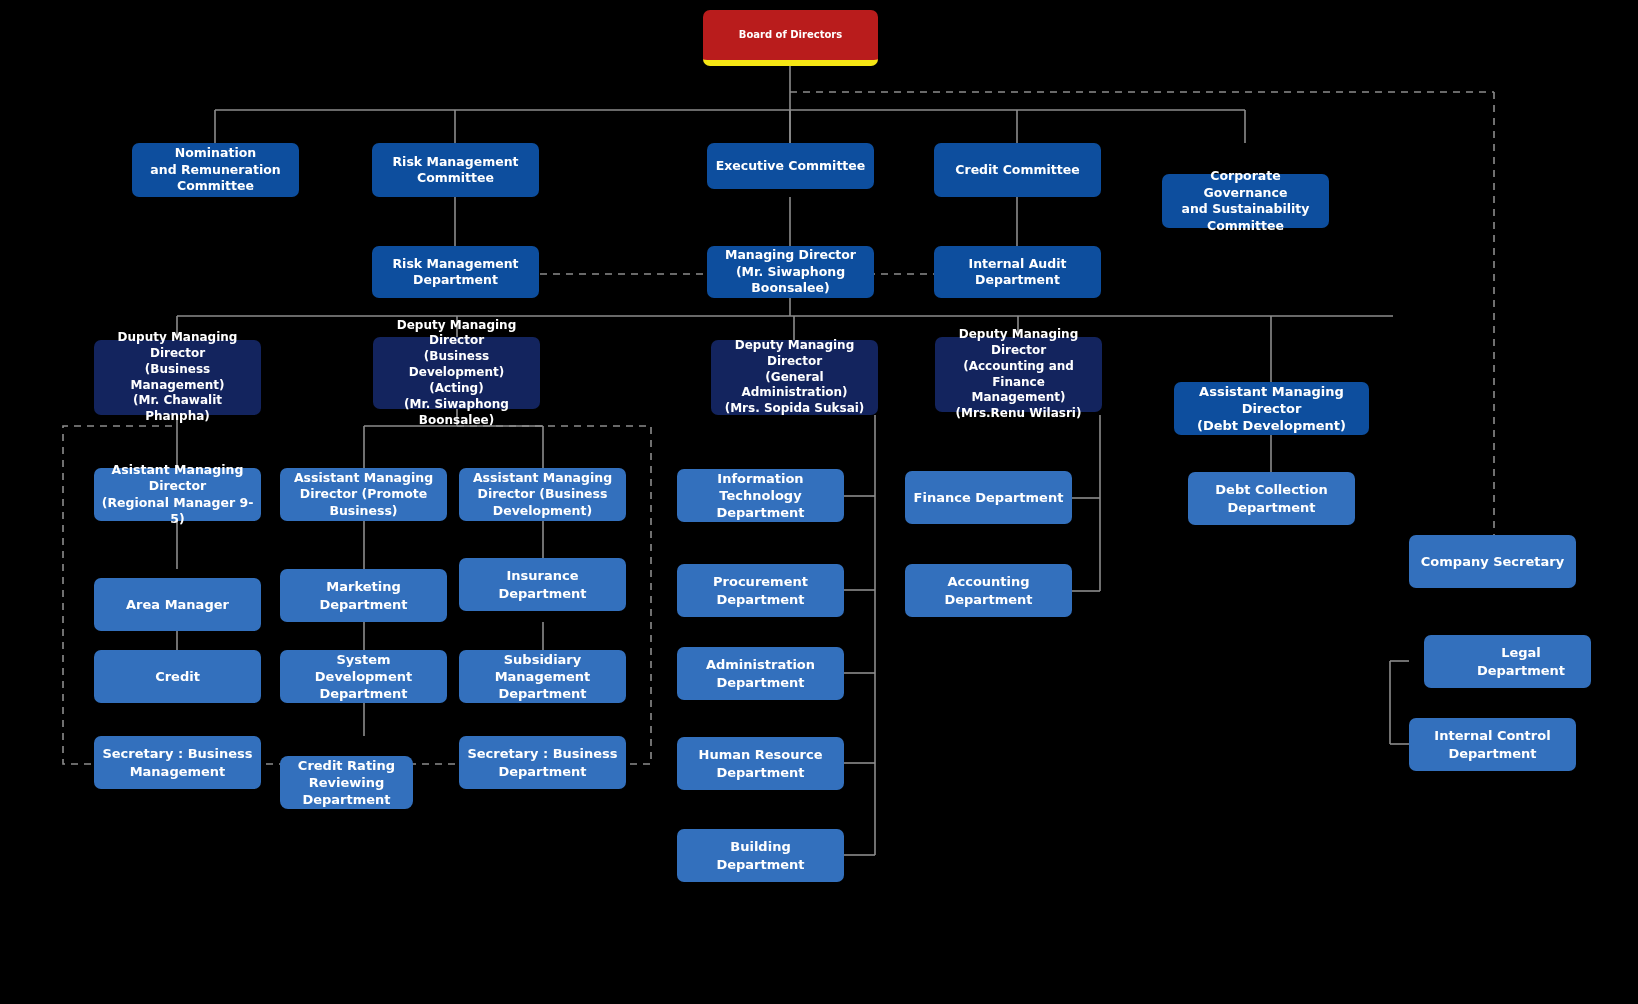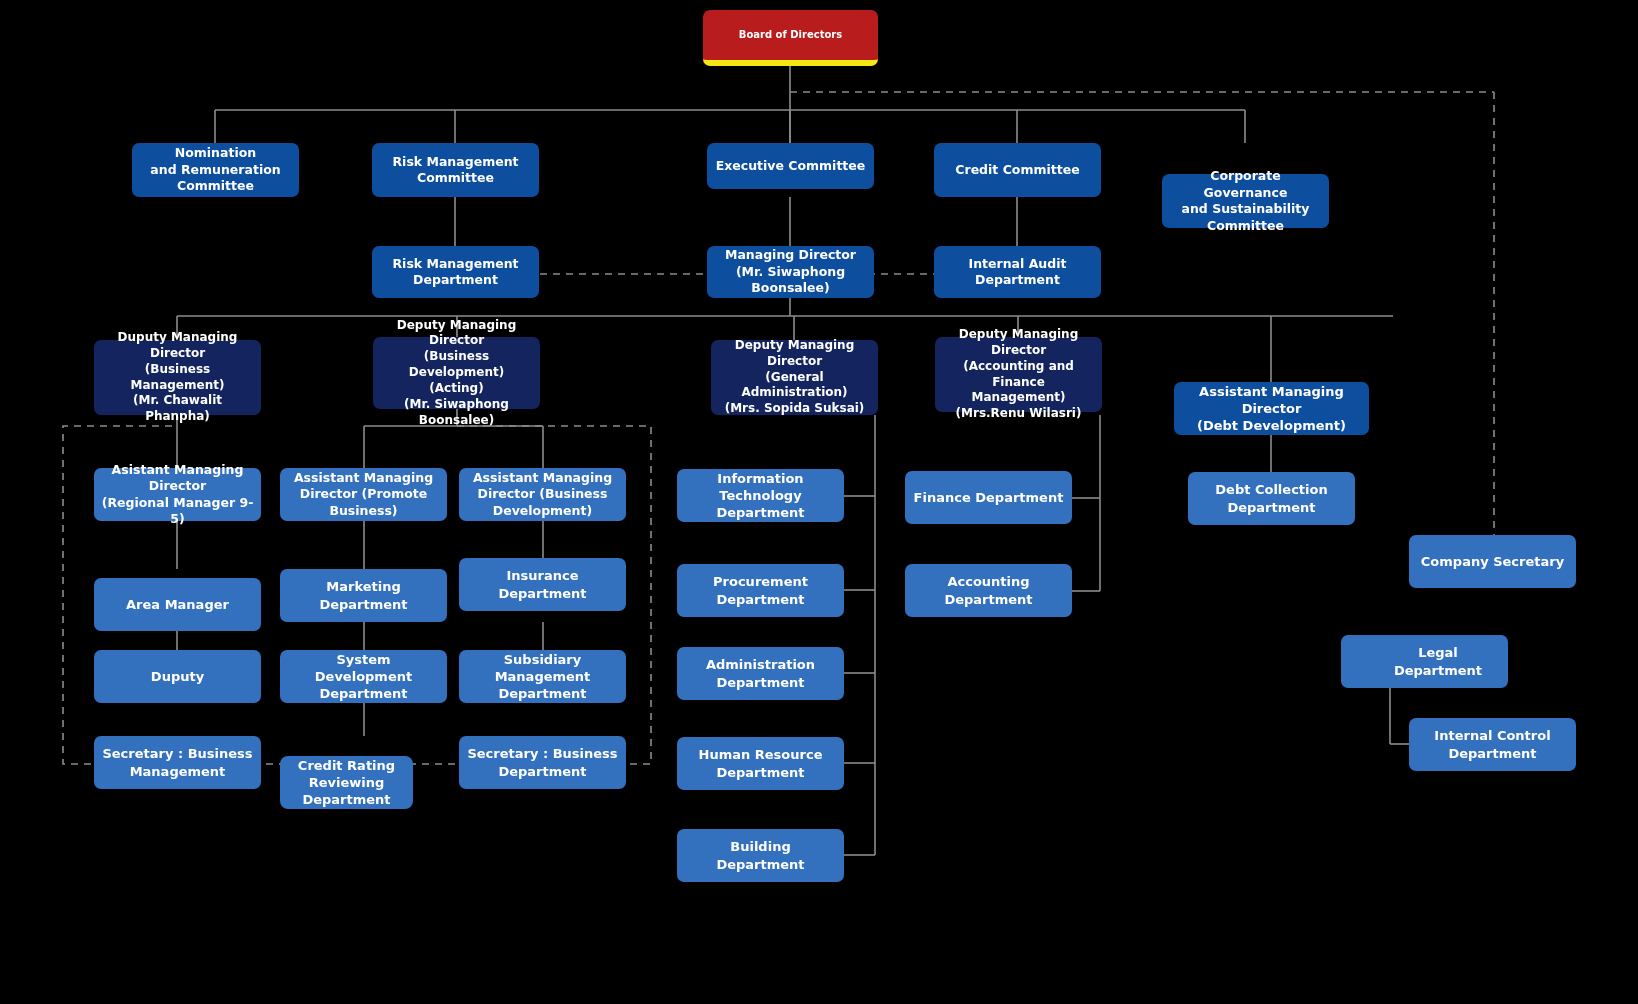--- a/index.html
+++ b/index.html
@@ -209,21 +209,21 @@
 Director (Business
 Development)</div>
 
   <div class="node lvl-dept" style="left:94px; top:569px; width:167px; height:53px;margin-top:9px;">Area Manager</div>
 
   <div class="node lvl-dept" style="left:280px; top:569px; width:167px; height:53px;">Marketing Department</div>
 
   <div class="node lvl-dept" style="left:459px; top:550px; width:167px; height:53px;margin-top:8px;">Insurance
 Department</div>
 
-  <div class="node lvl-dept" style="left:94px; top:650px; width:167px; height:53px;">Duputy</div>
+  <div class="node lvl-dept" style="left:94px; top:650px; width:167px; height:53px;">Credit</div>
 
   <div class="node lvl-dept" style="left:280px; top:650px; width:167px; height:53px;">System Development
 Department</div>
 
   <div class="node lvl-dept" style="left:459px; top:650px; width:167px; height:53px;">Subsidiary Management
 Department</div>
 
   <div class="node lvl-dept" style="left:94px; top:736px; width:167px; height:53px;">Secretary : Business
 Management</div>
 
@@ -249,18 +249,18 @@
 
   <div class="node lvl-dept" style="left:905px; top:471px; width:167px; height:53px;">Finance Department</div>
 
   <div class="node lvl-dept" style="left:905px; top:564px; width:167px; height:53px;">Accounting Department</div>
 
   <div class="node lvl-dept" style="left:1188px; top:472px; width:167px; height:53px;">Debt Collection
 Department</div>
 
   <div class="node lvl-dept" style="left:1409px; top:535px; width:167px; height:53px;">Company Secretary</div>
 
-  <div class="node lvl-dept" style="left:1341px; top:635px; width:167px; height:53px;padding-left:34px;">Legal Department</div>
+  <div class="node lvl-dept" style="left:1424px; top:635px; width:167px; height:53px;padding-left:34px;">Legal Department</div>
 
   <div class="node lvl-dept" style="left:1409px; top:718px; width:167px; height:53px;">Internal Control
 Department</div>
 
 </div>
 
 </body></html>

